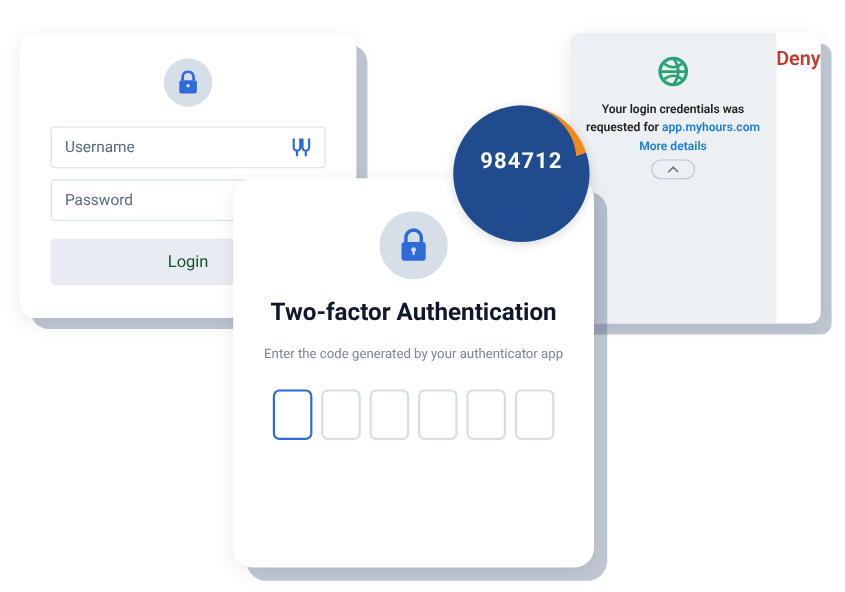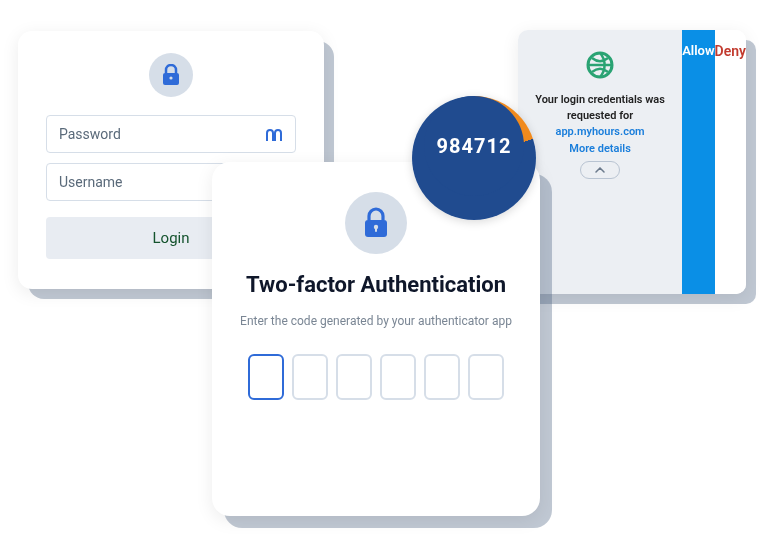--- a/index.html
+++ b/index.html
@@ -62,21 +62,21 @@
   .more { color:#1a7edb; font-size:11px; font-weight:600; margin-top:2px; }
   .chev-pill {
     margin-top:6px; width:40px; height:18px; border-radius:10px;
     border:1px solid #b9c4d2; display:flex; align-items:center; justify-content:center;
     color:#6b7a8c; font-size:10px;
   }
   .allow-btn {
     background:#0a8fe6; color:#fff; text-align:center; padding:13px 0; font-size:13px; font-weight:600;
   }
   .deny-btn {
-    background:#fff; color:#c23a2e; text-align:center; padding:13px 0; font-size:14px; font-weight:600;
+    background:#fff; color:#c23a2e; text-align:center; padding:13px 0; font-size:18px; font-weight:600;
   }
 
   
   .tfa-shadow { left:224px; top:174px; width:328px; height:354px; border-radius:18px;}
   .tfa-card { left:212px; top:162px; width:328px; height:354px; border-radius:18px;
               padding:30px 26px 26px; display:flex; flex-direction:column; align-items:center;}
   .lock-badge-lg {
     width:62px; height:62px; border-radius:50%;
     background:#d6dee8; display:flex; align-items:center; justify-content:center;
     margin-bottom:18px;
@@ -115,32 +115,32 @@
 <div class="card-shadow login-shadow"></div>
 <div class="card login-card">
   <div class="lock-badge-sm">
     <svg width="20" height="22" viewBox="0 0 20 22">
       <rect x="2" y="9" width="16" height="12" rx="2" fill="#2f6bd8"></rect>
       <path d="M5 9 V6 a5 5 0 0 1 10 0 V9" fill="none" stroke="#2f6bd8" stroke-width="2.5"></path>
       <circle cx="10" cy="14" r="1.6" fill="#d6dee8"></circle>
     </svg>
   </div>
   <div class="input-row">
+    <span>Username</span>
+    <span class="deco">
+      <svg width="18" height="16" viewBox="0 0 18 16">
+          <path d="M2 0v8a3 3 0 006 0V0M10 0v8a3 3 0 006 0V0M5 11v5M13 11v5" stroke="#2f6bd8" stroke-width="2" fill="none" stroke-linecap="round"></path>
+        </svg>
+    </span>
+  </div>
+  <div class="input-row">
     <span>Password</span>
     <span class="deco">
       <svg width="18" height="14" viewBox="0 0 18 14">
           <path d="M2 14V6a3 3 0 016 0v8M10 14V6a3 3 0 016 0v8" stroke="#2f6bd8" stroke-width="2" fill="none" stroke-linecap="round"></path>
-        </svg>
-    </span>
-  </div>
-  <div class="input-row">
-    <span>Username</span>
-    <span class="deco">
-      <svg width="18" height="16" viewBox="0 0 18 16">
-          <path d="M2 0v8a3 3 0 006 0V0M10 0v8a3 3 0 006 0V0M5 11v5M13 11v5" stroke="#2f6bd8" stroke-width="2" fill="none" stroke-linecap="round"></path>
         </svg>
     </span>
   </div>
   <div class="login-btn">
     <span>Login</span>
   </div>
 </div>
 
 <div class="card-shadow approve-shadow"></div>
 <div class="card approve-card">
@@ -155,23 +155,20 @@
       <span>Your login credentials was requested for </span><span class="link">app.myhours.com</span>
     </div>
     <div class="more">
       <span>More details</span>
     </div>
     <div class="chev-pill">
       <svg width="10" height="6" viewBox="0 0 10 6">
           <path d="M1 5l4-4 4 4" stroke="#6b7a8c" stroke-width="1.5" fill="none" stroke-linecap="round"></path>
         </svg>
     </div>
-  </div>
-  <div class="allow-btn">
-    <span>Allow</span>
   </div>
   <div class="deny-btn">
     <span>Deny</span>
   </div>
 </div>
 
 <div class="card-shadow tfa-shadow"></div>
 <div class="card tfa-card">
   <div class="lock-badge-lg">
     <svg width="28" height="32" viewBox="0 0 28 32">

